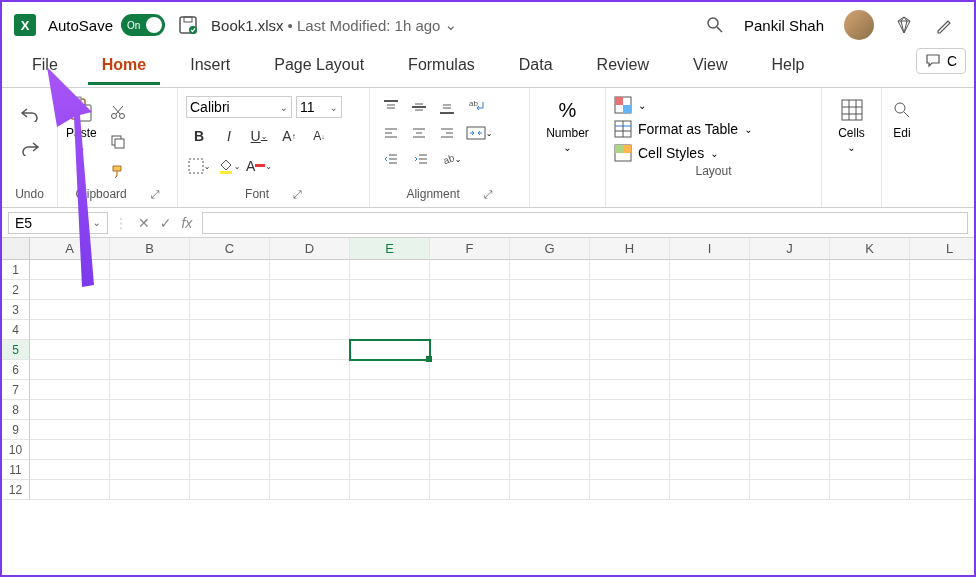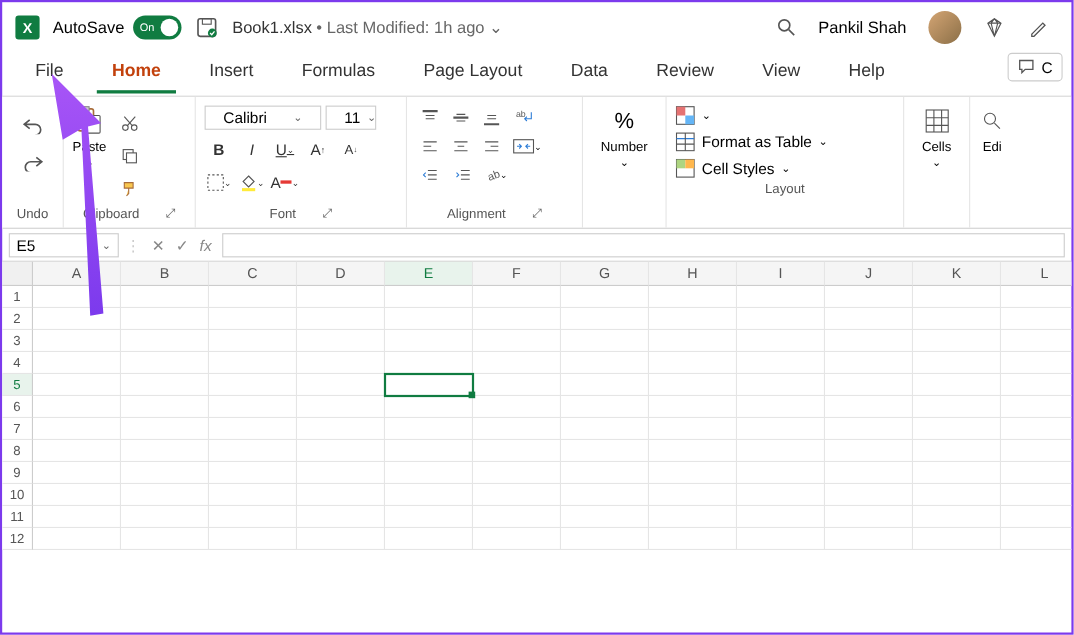--- a/index.html
+++ b/index.html
@@ -21,21 +21,21 @@
 .ribbon { display: flex; height: 120px; background: #fff; border-bottom: 1px solid #d0d0d0; }
 .rgroup { display: flex; flex-direction: column; padding: 4px 8px; border-right: 1px solid #e5e5e5; }
 .rgroup-body { flex: 1; display: flex; align-items: flex-start; gap: 8px; padding-top: 4px; }
 .rgroup-label { text-align: center; font-size: 12px; color: #555; padding: 2px 0; display: flex; justify-content: center; align-items: center; gap: 24px; }
 .dlg { font-size: 11px; color: #666; }
 .vstack { display: flex; flex-direction: column; align-items: center; gap: 2px; font-size: 12px; }
 .bigicon { width: 28px; height: 28px; display: flex; align-items: center; justify-content: center; }
 .btn-sm { width: 26px; height: 24px; display: flex; align-items: center; justify-content: center; font-size: 14px; color: #333; }
 .row { display: flex; gap: 4px; align-items: center; }
 .col { display: flex; flex-direction: column; gap: 4px; }
-.font-select { border: 1px solid #ccc; background: #fff; font-size: 14px; padding: 2px 16px; display:flex; align-items:center; gap:6px; }
+.font-select { border: 1px solid #ccc; background: #fff; font-size: 14px; padding: 2px 3px; display:flex; align-items:center; gap:6px; }
 .font-select.name { width: 106px; }
 .font-select.size { width: 46px; }
 .dropdown-caret { font-size: 10px; color: #666; margin-left: auto; }
 .align-grid { display: grid; grid-template-columns: repeat(3, 26px); gap: 2px; }
 .align-btn { width: 26px; height: 22px; display: flex; align-items: center; justify-content: center; }
 .styles-body { display: flex; flex-direction: column; gap: 6px; padding-top: 4px; }
 .style-item { display: flex; align-items: center; gap: 6px; font-size: 14px; }
 .formula-bar { display:flex; align-items:center; height: 30px; border-bottom: 1px solid #d0d0d0; padding: 2px 6px; gap: 6px; }
 .name-box { width: 100px; border: 1px solid #ccc; padding: 2px 6px; font-size: 14px; display:flex; align-items:center; }
 .fx-btns { display:flex; gap:2px; color:#888; }
@@ -101,22 +101,22 @@
           <path d="M4 16 L14 6 L16 8 L6 18 L4 18 Z" fill="none" stroke="#555" stroke-width="1.2"></path>
         </svg>
       </div>
   </div>
 </div>
 
 <div class="tabbar">
   <div class="tab">File</div>
   <div class="tab active">Home</div>
   <div class="tab">Insert</div>
+  <div class="tab">Page Layout</div>
   <div class="tab">Formulas</div>
-  <div class="tab">Page Layout</div>
   <div class="tab">Data</div>
   <div class="tab">Review</div>
   <div class="tab">View</div>
   <div class="tab">Help</div>
   <div class="comments-btn">
     <svg width="16" height="16" viewBox="0 0 16 16">
         <path d="M2 2 h12 v8 h-7 l-3 3 v-3 h-2 z" fill="none" stroke="#555" stroke-width="1.2"></path>
       </svg>
     <span>C</span>
   </div>

